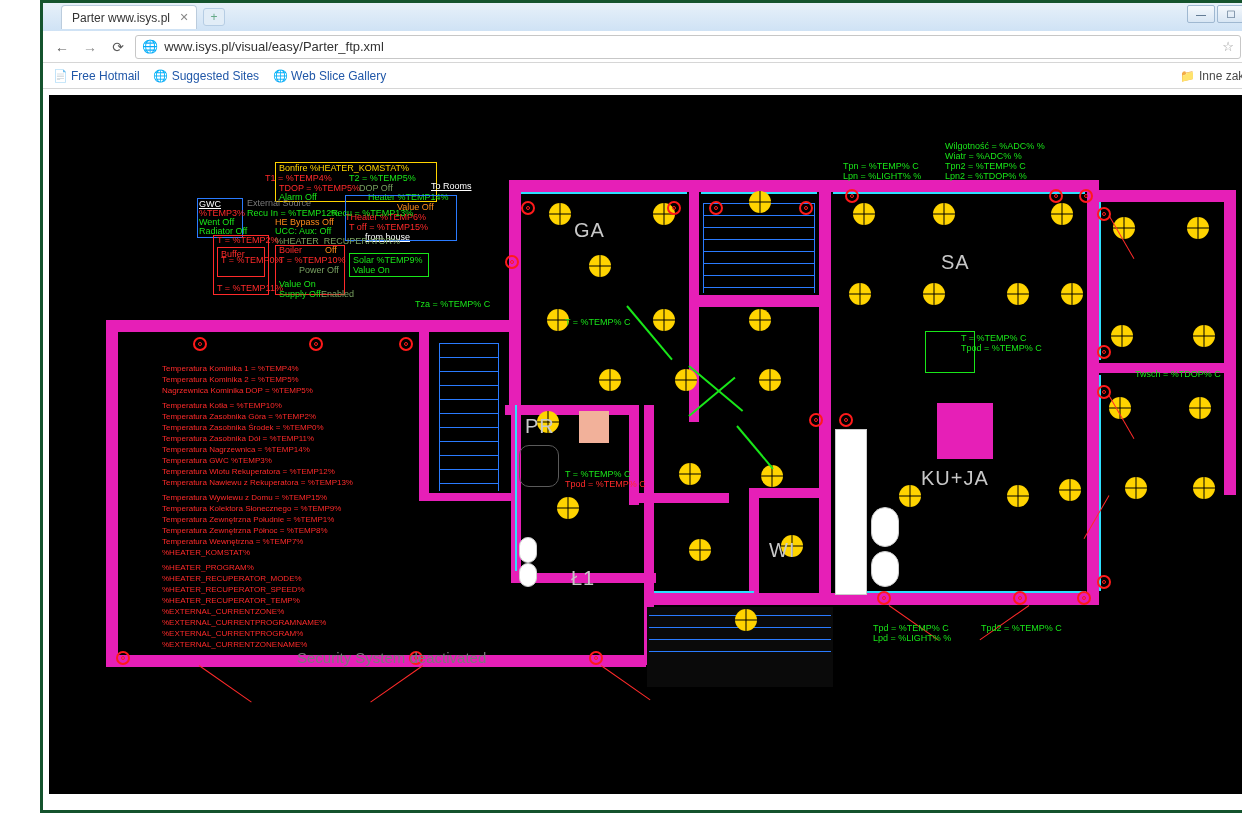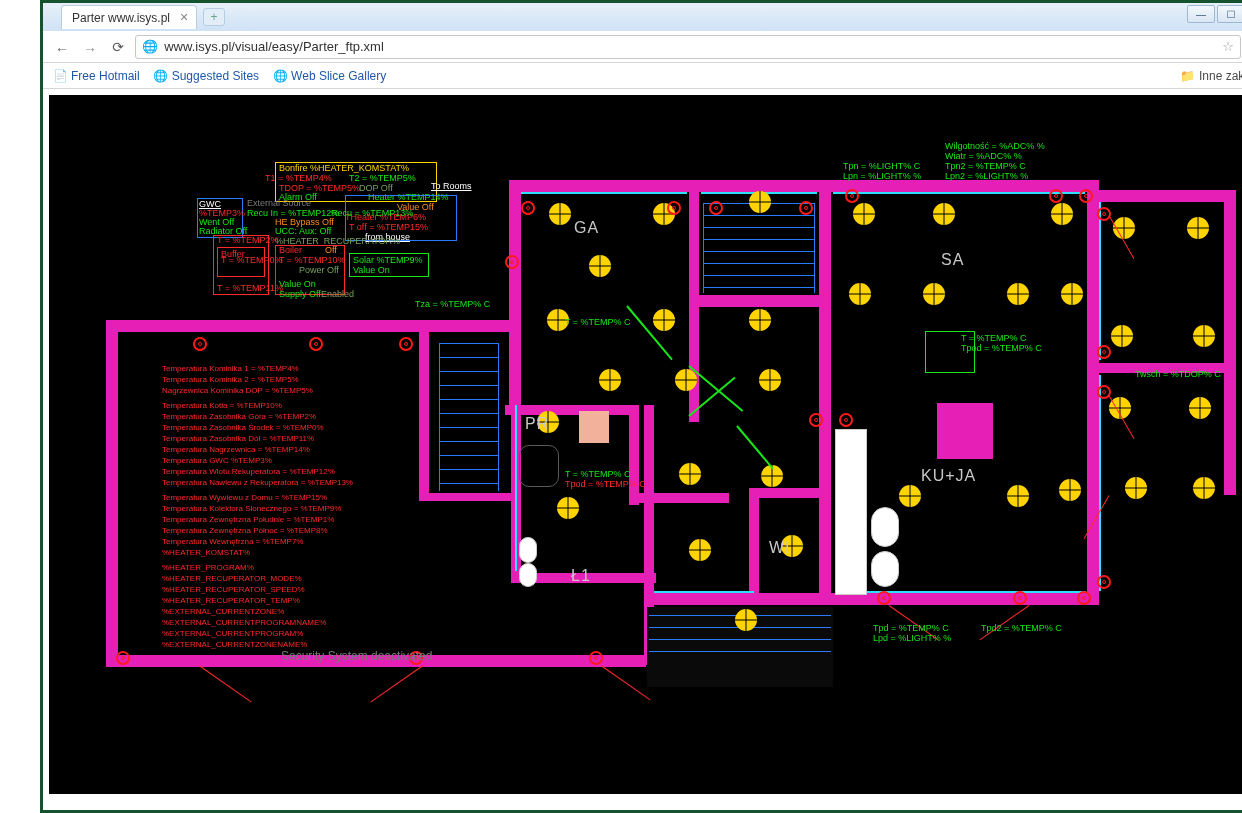--- a/index.html
+++ b/index.html
@@ -46,21 +46,21 @@
 }
 .box.red { border-color: #ff2a2a; }
 .box.green { border-color: #19e619; }
 .box.yellow { border-color: #ffd400; }
 .box.blue { border-color: #2a7bff; }
 
 .wall { position: absolute; background: #e61fb7; }
 .thin { position: absolute; background: #2ee0ff; }
 .stairrail { position: absolute; background: #2a7bff; }
 
-.room { position: absolute; color: #c8c8c8; font-size: 16px; letter-spacing: 1px; }
+.room { position: absolute; color: #c8c8c8; font-size: 20px; letter-spacing: 1px; }
 
 .light { position: absolute; width: 22px; height: 22px; border-radius: 50%; background: #ffd400; }
 .light::before, .light::after { content:""; position:absolute; background:#000; }
 .light::before { left:50%; top:0; width:1px; height:100%; transform:translateX(-.5px);}
 .light::after { top:50%; left:0; height:1px; width:100%; transform:translateY(-.5px);}
 
 .sensor { position:absolute; width:14px; height:14px; border:2px solid #ff1a1a; border-radius:50%; }
 .sensor::after{content:"";position:absolute;inset:3px;border:1px solid #ff1a1a;border-radius:50%;}
 
 .greenline { position:absolute; background:#19e619; height:2px; transform-origin:left center; }
@@ -336,34 +336,34 @@
       <div class="room" style="left:892px;top:156px">SA</div>
       <div class="room" style="left:476px;top:320px">PR</div>
       <div class="room" style="left:872px;top:372px">KU+JA</div>
       <div class="room" style="left:720px;top:444px">WI</div>
       <div class="room" style="left:522px;top:472px">Ł1</div>
 
       <div class="lbl green" style="left:366px;top:204px">Tza = %TEMP% C</div>
       <div class="lbl green" style="left:516px;top:222px">T = %TEMP% C</div>
       <div class="lbl green" style="left:516px;top:374px">T = %TEMP% C</div>
       <div class="lbl red" style="left:516px;top:384px">Tpod = %TEMP% C</div>
-      <div class="lbl green" style="left:794px;top:66px">Tpn = %LIGHT% C</div>
+      <div class="lbl green" style="left:794px;top:66px">Tpn = %TEMP% C</div>
       <div class="lbl green" style="left:794px;top:76px">Lpn = %LIGHT% %</div>
       <div class="lbl green" style="left:896px;top:46px">Wilgotność = %ADC% %</div>
       <div class="lbl green" style="left:896px;top:56px">Wiatr = %ADC% %</div>
       <div class="lbl green" style="left:896px;top:66px">Tpn2 = %TEMP% C</div>
-      <div class="lbl green" style="left:896px;top:76px">Lpn2 = %LIGHT% %</div>
+      <div class="lbl green" style="left:896px;top:76px">Lpn2 = %TDOP% %</div>
       <div class="lbl green" style="left:912px;top:238px">T = %TEMP% C</div>
       <div class="lbl green" style="left:912px;top:248px">Tpod = %TEMP% C</div>
       <div class="lbl green" style="left:1086px;top:274px">Twsch = %TDOP% C</div>
       <div class="lbl green" style="left:824px;top:528px">Tpd = %TEMP% C</div>
       <div class="lbl green" style="left:824px;top:538px">Lpd = %LIGHT% %</div>
       <div class="lbl green" style="left:932px;top:528px">Tpd2 = %TEMP% C</div>
 
-      <div class="lbl grey" style="left:232px;top:554px;font-size:12px">Security System deactivated</div>
+      <div class="lbl grey" style="left:248px;top:554px;font-size:15px">Security System deactivated</div>
 
       <div class="leftlist red" style="left:113px;top:268px">
         <div>Temperatura Kominika 1 = %TEMP4%</div>
         <div>Temperatura Kominika 2 = %TEMP5%</div>
         <div>Nagrzewnica Kominika DOP = %TEMP5%</div>
         <div style="height:4px"></div>
         <div>Temperatura Kotła = %TEMP10%</div>
         <div>Temperatura Zasobnika Góra = %TEMP2%</div>
         <div>Temperatura Zasobnika Środek = %TEMP0%</div>
         <div>Temperatura Zasobnika Dół = %TEMP11%</div>

